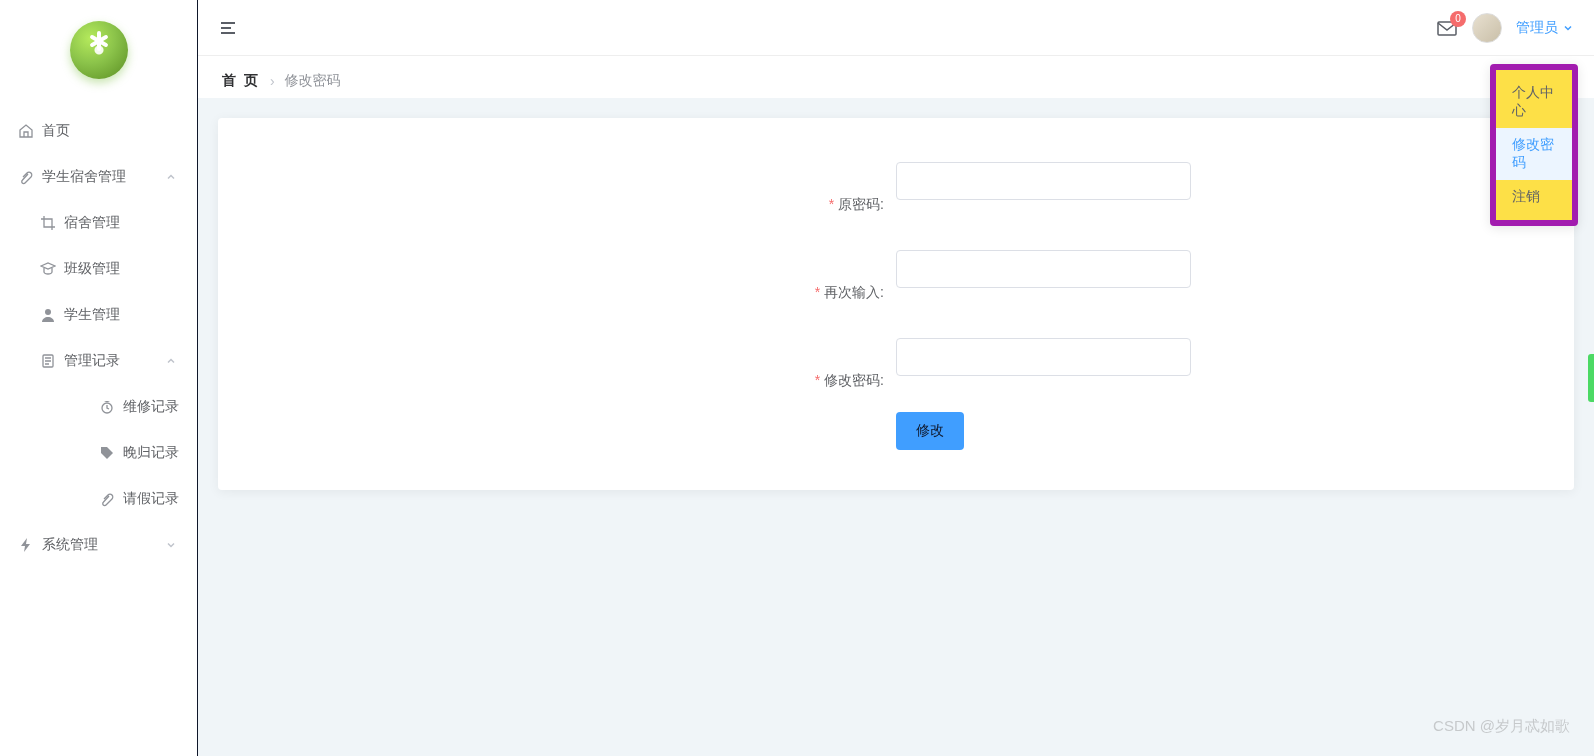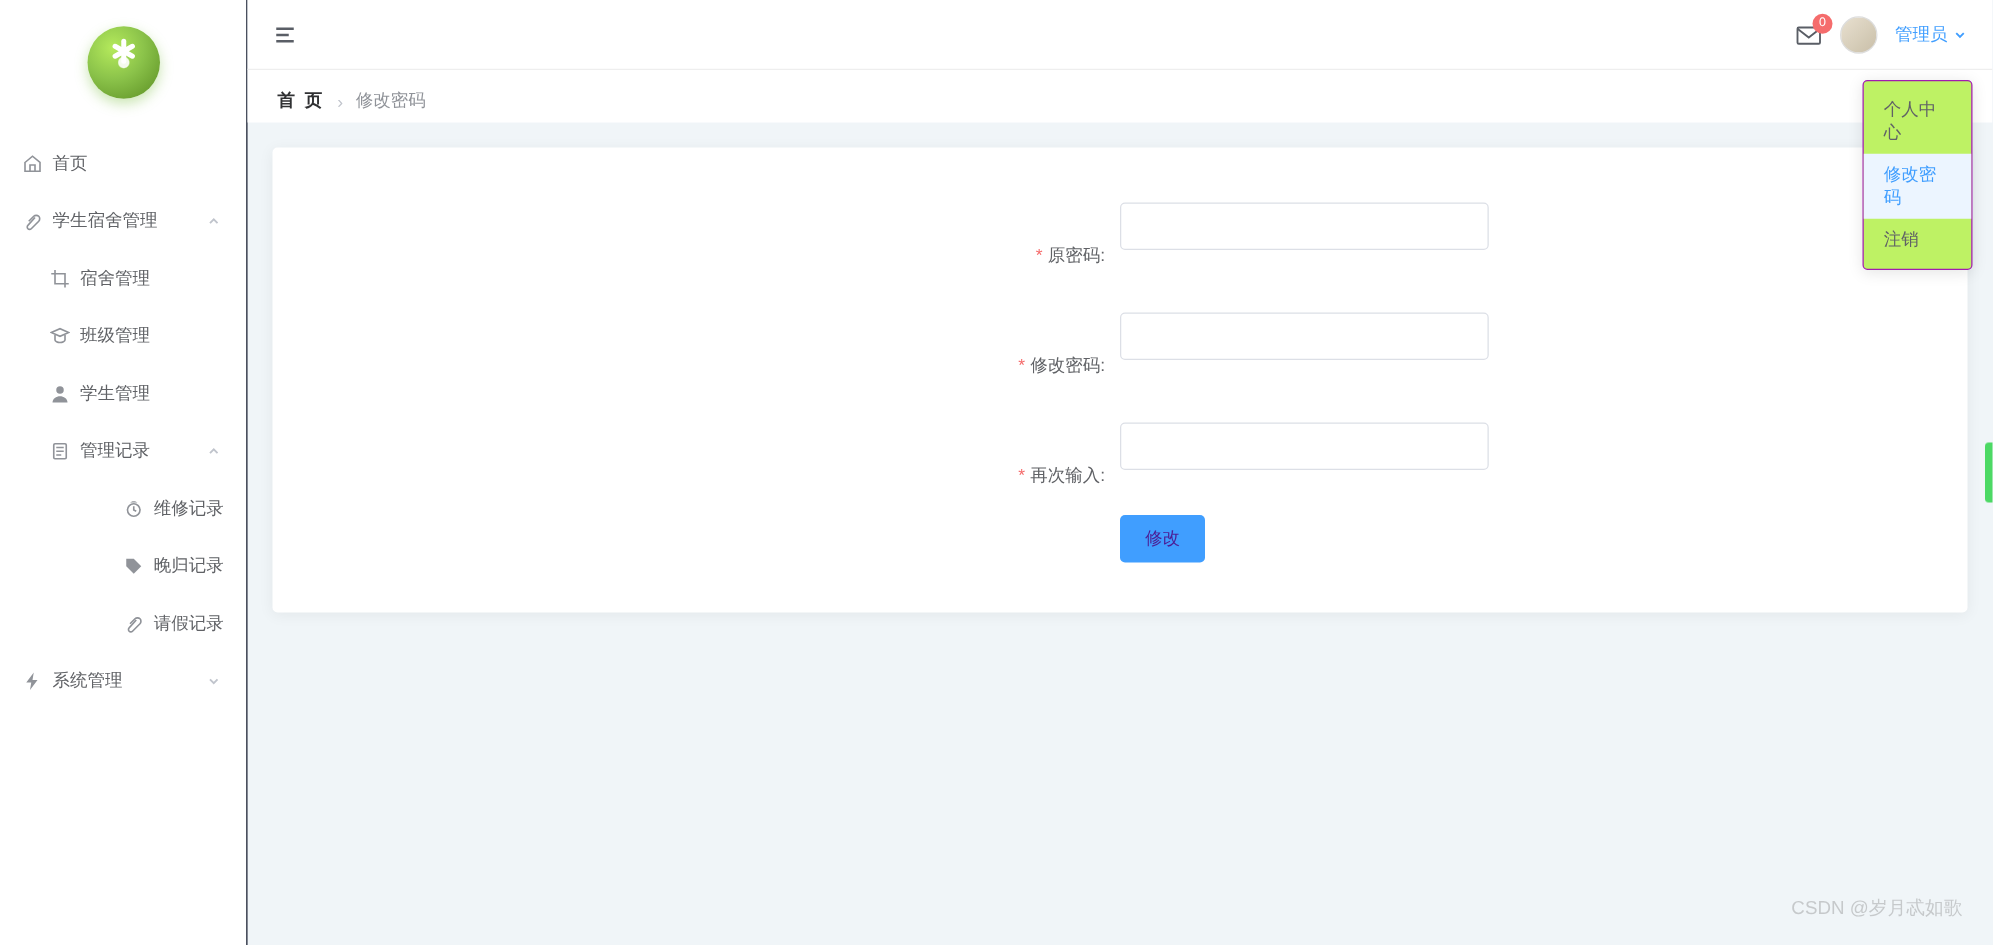--- a/index.html
+++ b/index.html
@@ -45,24 +45,24 @@
     
     .content { padding: 20px; }
     .card { background: #fff; border-radius: 4px; box-shadow: 0 2px 12px rgba(0,0,0,.06); padding: 30px 20px 40px; }
     
     .form-row { display: flex; align-items: center; margin-bottom: 22px; }
     .form-label { width: 50%; text-align: right; padding-right: 12px; color: #606266; margin-top: 48px; }
     .form-label .req { color: #f56c6c; margin-right: 4px; }
     .form-input { width: 295px; height: 38px; border: 1px solid #dcdfe6; border-radius: 4px; padding: 0 12px; font-size: 14px; color: #606266; outline: none; }
     .form-btn-row { display: flex; }
     .form-btn-row .spacer { width: 50%; }
-    .btn-primary { background: #409eff; color: #4c1d95; border: none; padding: 10px 20px; border-radius: 4px; cursor: pointer; font-size: 14px; }
-    
-    
-    .dropdown { position: absolute; top: 64px; right: 16px; width: 88px; background: #bef264; border: 1px solid #a21caf; border-radius: 4px; box-shadow: 0 2px 12px rgba(0,0,0,.1); padding: 6px 0; z-index: 100; }
+    .btn-primary { background: #409eff; color: #0f172a; border: none; padding: 10px 20px; border-radius: 4px; cursor: pointer; font-size: 14px; }
+    
+    
+    .dropdown { position: absolute; top: 64px; right: 16px; width: 88px; background: #fde047; border: 6px solid #a21caf; border-radius: 4px; box-shadow: 0 2px 12px rgba(0,0,0,.1); padding: 6px 0; z-index: 100; }
     .dropdown-item { padding: 8px 16px; cursor: pointer; color: #606266; font-size: 14px; }
     .dropdown-item.active { color: #409eff; background: #ecf5ff; }
     
     .watermark { position: fixed; right: 24px; bottom: 20px; color: rgba(120,120,120,.35); font-size: 15px; pointer-events: none; }
     
     .side-handle { position: fixed; right:0; top:50%; transform:translateY(-50%); width:6px; height:48px; background:#4cd964; border-radius:3px 0 0 3px; }
     
     svg { display: block; }
   </style>
 </head>
@@ -223,25 +223,25 @@
       <span class="current">修改密码</span>
     </div>
 
     <div class="content">
       <div class="card">
         <div class="form-row">
           <label class="form-label"><span class="req">*</span><span>原密码:</span></label>
           <input class="form-input" type="password" style="">
         </div>
         <div class="form-row">
+          <label class="form-label"><span class="req">*</span><span>再次输入:</span></label>
+          <input class="form-input" type="password" style="">
+        </div>
+        <div class="form-row">
           <label class="form-label"><span class="req">*</span><span>修改密码:</span></label>
-          <input class="form-input" type="password" style="">
-        </div>
-        <div class="form-row">
-          <label class="form-label"><span class="req">*</span><span>再次输入:</span></label>
           <input class="form-input" type="password" style="">
         </div>
         <div class="form-btn-row">
           <div class="spacer"></div>
           <button class="btn-primary">修改</button>
         </div>
       </div>
     </div>
   </div>
 </div>

